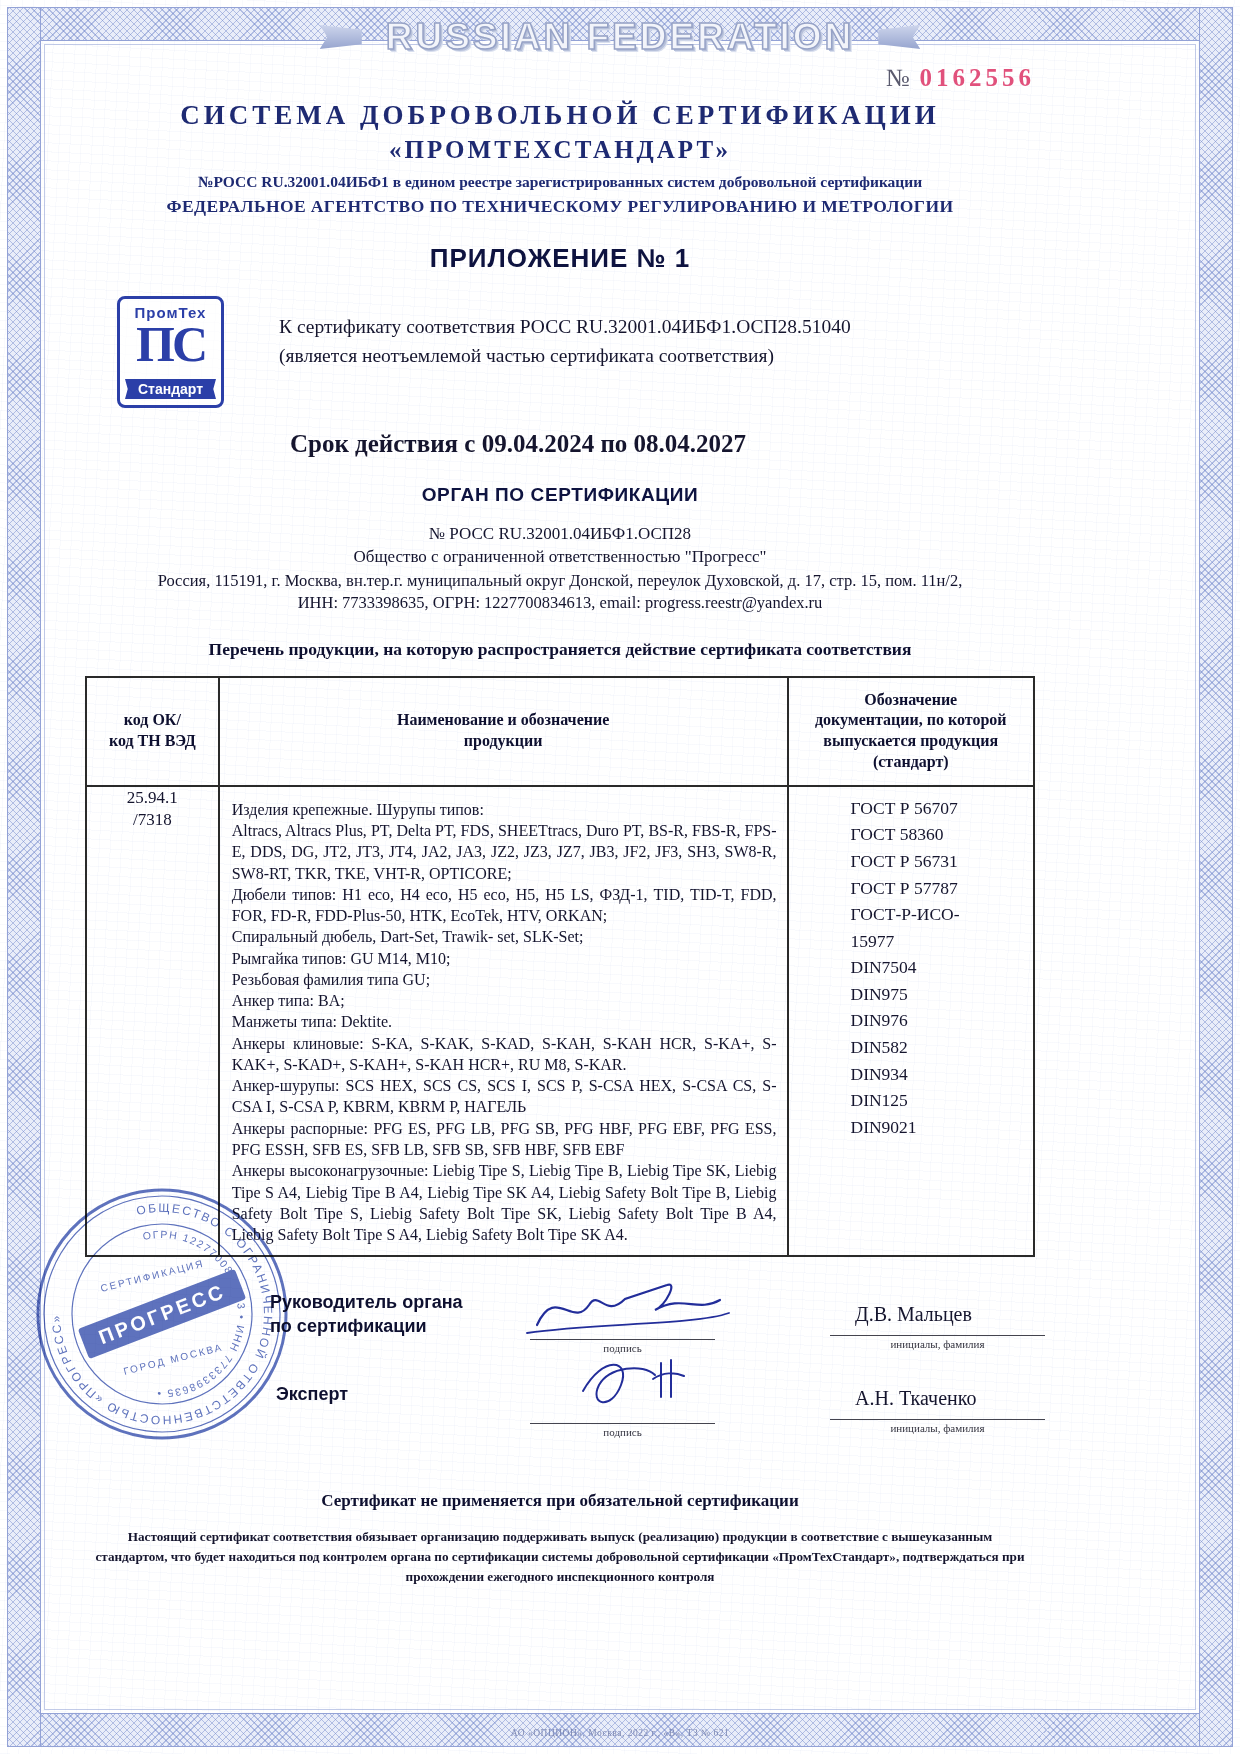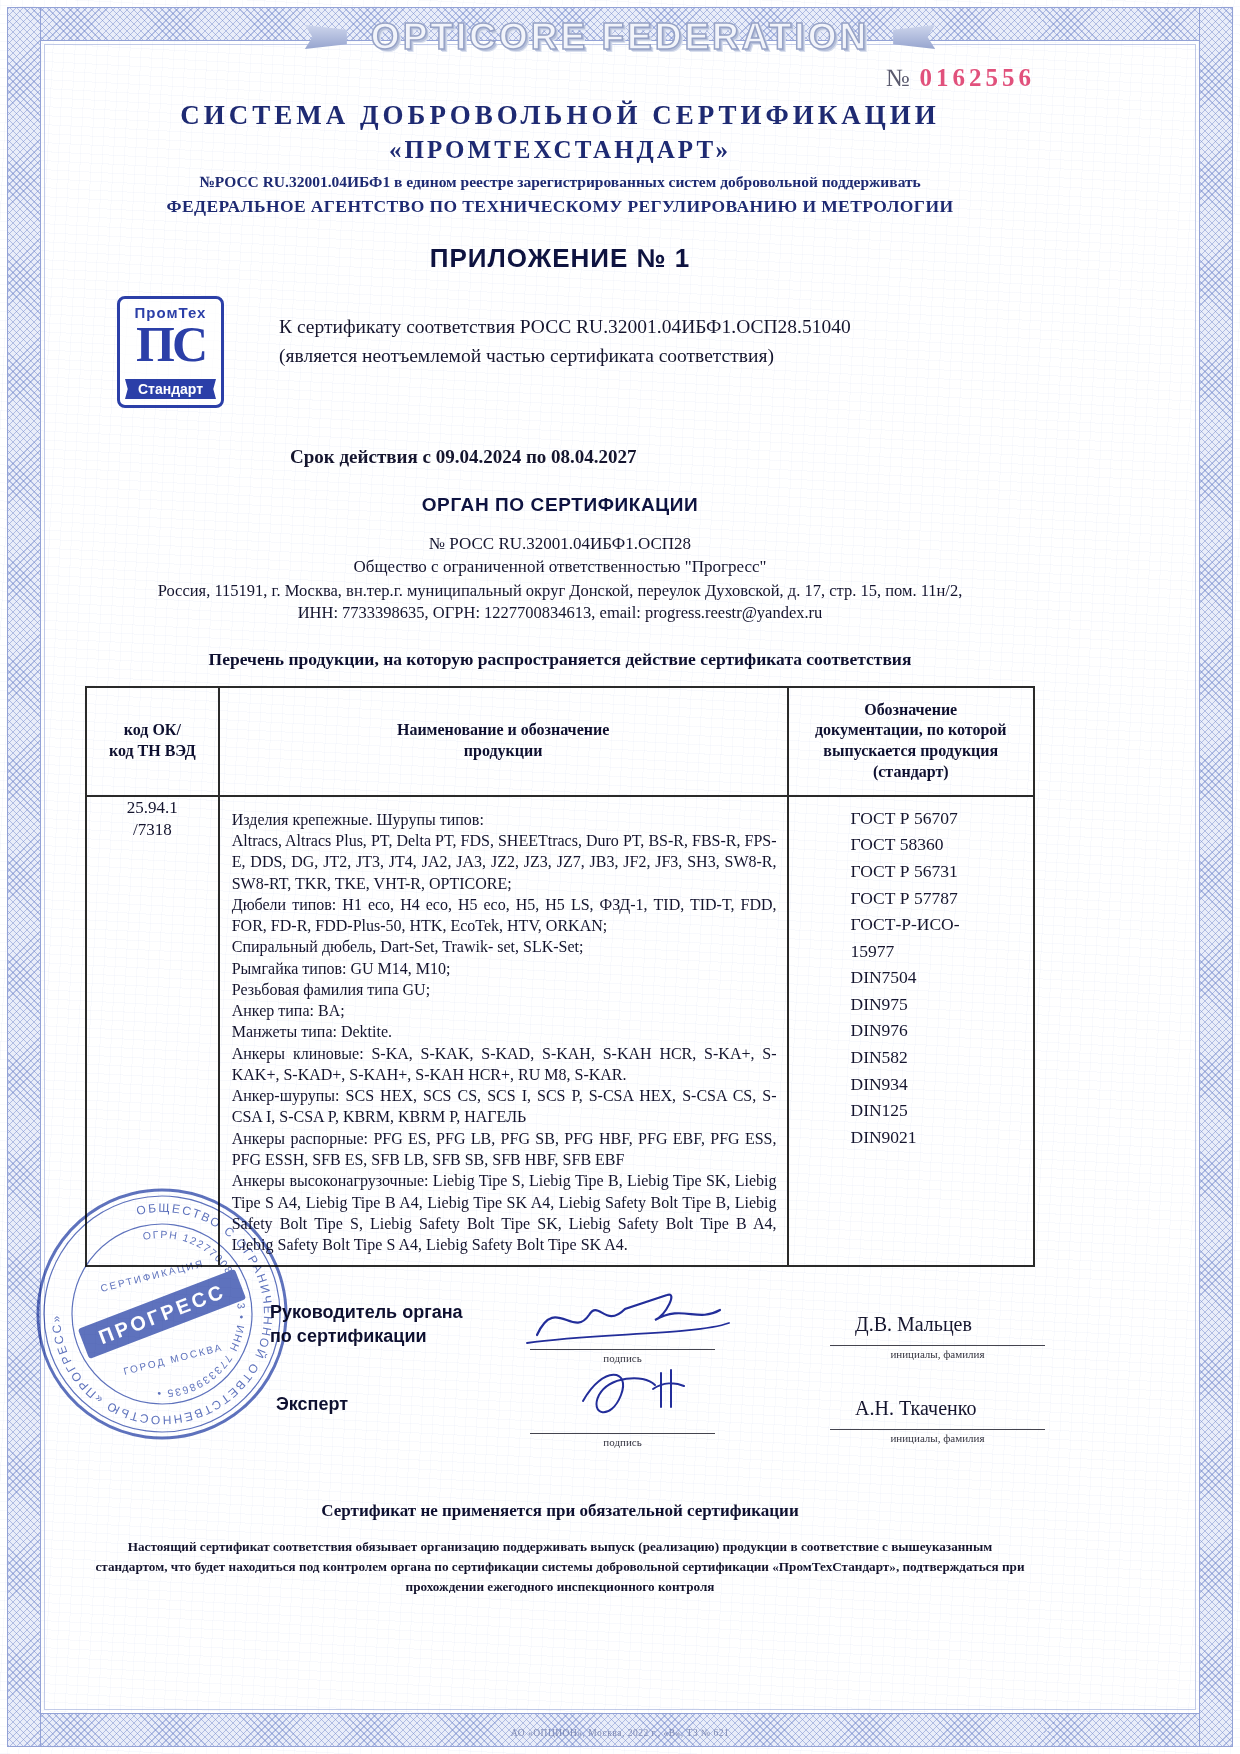--- a/index.html
+++ b/index.html
@@ -57,21 +57,21 @@
 
   .cert-row { display:flex; align-items:flex-start; margin-top:22px; }
   .logo { flex:0 0 auto; width:107px; height:112px; margin-left:32px; border:3px solid #2b3fa8; border-radius:8px;
           position:relative; text-align:center; color:#2b3fa8; background:rgba(255,255,255,.65); padding-top:5px; }
   .logo-top { font-family:"Liberation Sans", sans-serif; font-weight:bold; font-size:15px; letter-spacing:1px; }
   .logo-mid { font-size:50px; font-weight:bold; line-height:.95; letter-spacing:-3px; }
   .logo-bottom { position:absolute; bottom:6px; left:5px; right:5px; background:#2b3fa8; color:#fff;
                  font-family:"Liberation Sans", sans-serif; font-weight:bold; font-size:14px; padding:2px 0;
                  clip-path:polygon(0 0,100% 0,97% 50%,100% 100%,0 100%,3% 50%); }
   .cert-text { margin-left:55px; font-size:19.5px; line-height:1.5; padding-top:16px; color:#15152e; }
-  .validity { margin-left:205px; margin-top:38px; font-weight:bold; font-size:19px; color:#15152e; }
+  .validity { margin-left:205px; margin-top:22px; font-weight:bold; font-size:25px; color:#15152e; }
 
   .organ-heading { text-align:center; margin-top:26px; font-family:"Liberation Sans", sans-serif;
                    font-weight:bold; font-size:19px; color:#0e1340; letter-spacing:.6px; }
   .organ-number  { text-align:center; font-size:17px; margin-top:18px; }
   .organ-name    { text-align:center; font-size:17px; margin-top:3px; }
   .organ-address { text-align:center; font-size:16.5px; margin-top:3px; line-height:1.35; }
 
   .products-heading { text-align:center; font-weight:bold; font-size:17.5px; margin-top:24px; color:#0e1030; }
 
   table.cert-table { width:100%; border-collapse:collapse; margin-top:16px; }
@@ -117,33 +117,33 @@
   <div class="frame">
     <div class="band top"></div>
     <div class="band bottom"></div>
     <div class="band left"></div>
     <div class="band right"></div>
   </div>
   <div class="frame-inner"></div>
 
   <div class="banner">
     <span class="banner-tail l"></span>
-    <span class="banner-text">OPTICORE FEDERATION</span>
+    <span class="banner-text">RUSSIAN FEDERATION</span>
     <span class="banner-tail r"></span>
   </div>
 
   <div class="doc-number">
     <span class="sign">№</span><span class="digits">0162556</span>
   </div>
 
   <div class="content">
 
     <div class="title1">СИСТЕМА ДОБРОВОЛЬНОЙ СЕРТИФИКАЦИИ</div>
     <div class="title2">«ПРОМТЕХСТАНДАРТ»</div>
-    <div class="registry">№РОСС RU.32001.04ИБФ1 в едином реестре зарегистрированных систем добровольной поддерживать</div>
+    <div class="registry">№РОСС RU.32001.04ИБФ1 в едином реестре зарегистрированных систем добровольной сертификации</div>
     <div class="agency">ФЕДЕРАЛЬНОЕ АГЕНТСТВО ПО ТЕХНИЧЕСКОМУ РЕГУЛИРОВАНИЮ И МЕТРОЛОГИИ</div>
     <div class="annex">ПРИЛОЖЕНИЕ № 1</div>
 
     <div class="cert-row">
       <div class="logo">
         <div class="logo-top">ПромТех</div>
         <div class="logo-mid">ПС</div>
         <div class="logo-bottom">Стандарт</div>
       </div>
       <div class="cert-text">

